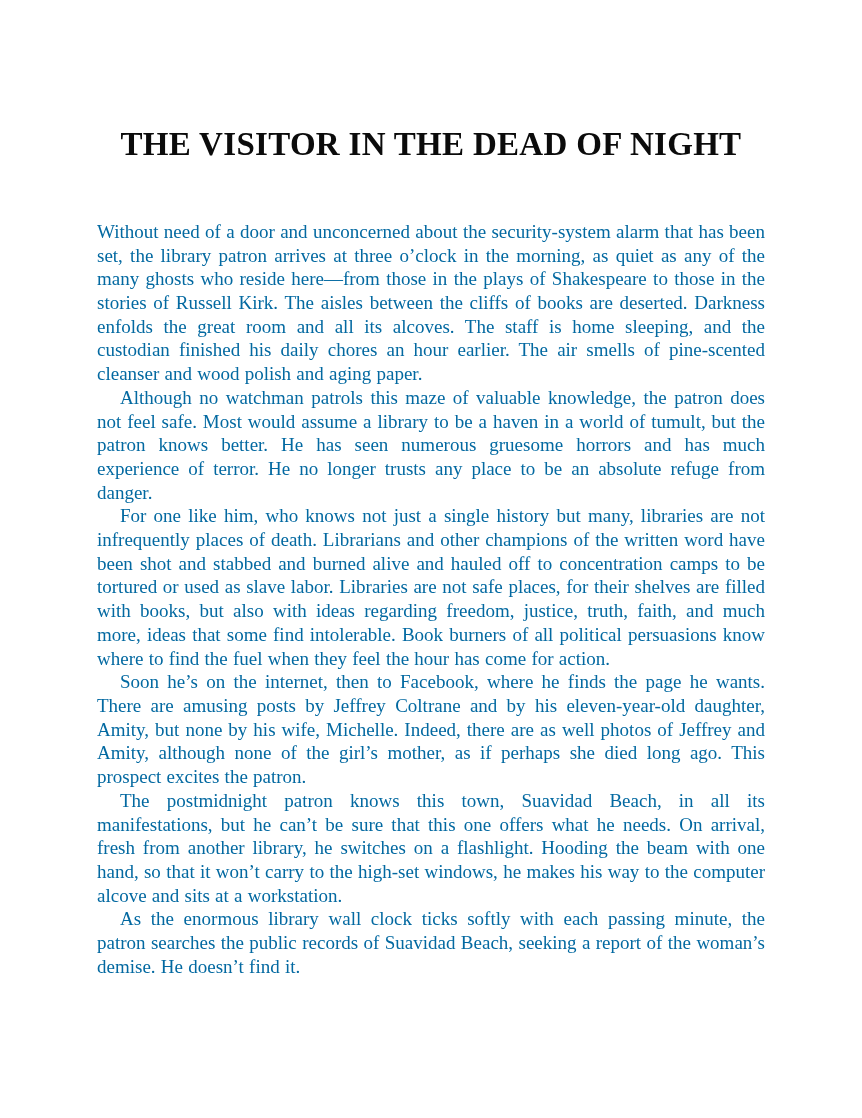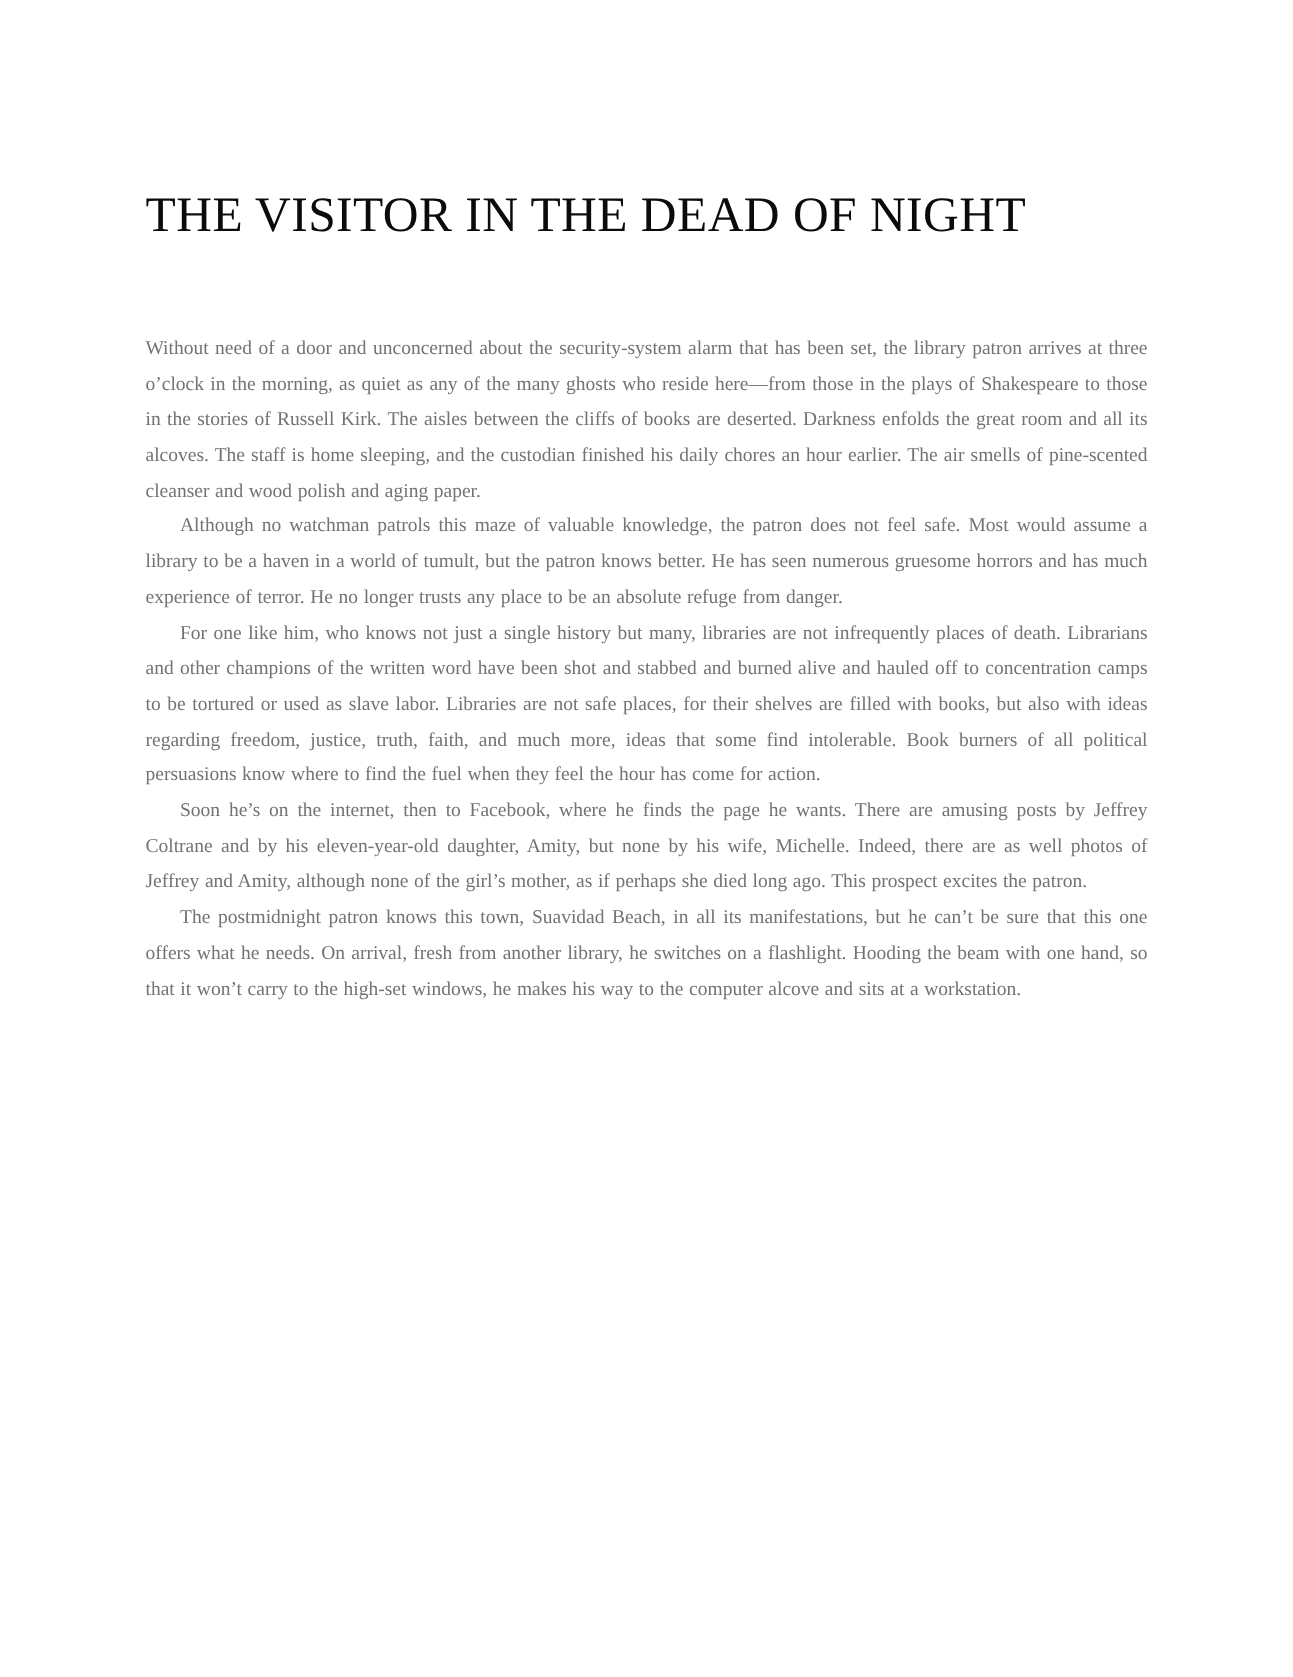--- a/index.html
+++ b/index.html
@@ -20,49 +20,51 @@
     overflow: hidden;
     box-sizing: border-box;
   }
   .content {
     padding: 126px 97px 0 97px;
     box-sizing: border-box;
   }
   .chapter-title {
     margin: 0;
     font-size: 33px;
-    font-weight: 400;
+    font-weight: 700;
     line-height: 1.15;
+    text-align: center;
     letter-spacing: 0.3px;
     white-space: nowrap;
     color: #0b0b0b;
   }
   .body-text {
     margin-top: 56px;
   }
   .body-text p {
     margin: 0;
-    font-size: 13px;
+    font-size: 19px;
     line-height: 23.7px;
     text-align: justify;
     text-indent: 23px;
     word-spacing: 0.5px;
-    color: #737373;
+    color: #0369a1;
   }
   .body-text p.opening {
     text-indent: 0;
   }
 </style>
 </head>
 <body>
 
 <div class="page">
   <div class="content">
     <h1 class="chapter-title">THE VISITOR IN THE DEAD OF NIGHT</h1>
     <div class="body-text">
       <p class="opening">Without need of a door and unconcerned about the security-system alarm that has been set, the library patron arrives at three o’clock in the morning, as quiet as any of the many ghosts who reside here—from those in the plays of Shakespeare to those in the stories of Russell Kirk. The aisles between the cliffs of books are deserted. Darkness enfolds the great room and all its alcoves. The staff is home sleeping, and the custodian finished his daily chores an hour earlier. The air smells of pine-scented cleanser and wood polish and aging paper.</p>
       <p>Although no watchman patrols this maze of valuable knowledge, the patron does not feel safe. Most would assume a library to be a haven in a world of tumult, but the patron knows better. He has seen numerous gruesome horrors and has much experience of terror. He no longer trusts any place to be an absolute refuge from danger.</p>
       <p>For one like him, who knows not just a single history but many, libraries are not infrequently places of death. Librarians and other champions of the written word have been shot and stabbed and burned alive and hauled off to concentration camps to be tortured or used as slave labor. Libraries are not safe places, for their shelves are filled with books, but also with ideas regarding freedom, justice, truth, faith, and much more, ideas that some find intolerable. Book burners of all political persuasions know where to find the fuel when they feel the hour has come for action.</p>
       <p>Soon he’s on the internet, then to Facebook, where he finds the page he wants. There are amusing posts by Jeffrey Coltrane and by his eleven-year-old daughter, Amity, but none by his wife, Michelle. Indeed, there are as well photos of Jeffrey and Amity, although none of the girl’s mother, as if perhaps she died long ago. This prospect excites the patron.</p>
       <p>The postmidnight patron knows this town, Suavidad Beach, in all its manifestations, but he can’t be sure that this one offers what he needs. On arrival, fresh from another library, he switches on a flashlight. Hooding the beam with one hand, so that it won’t carry to the high-set windows, he makes his way to the computer alcove and sits at a workstation.</p>
+      <p>As the enormous library wall clock ticks softly with each passing minute, the patron searches the public records of Suavidad Beach, seeking a report of the woman’s demise. He doesn’t find it.</p>
     </div>
   </div>
 </div>
 
 </body></html>

